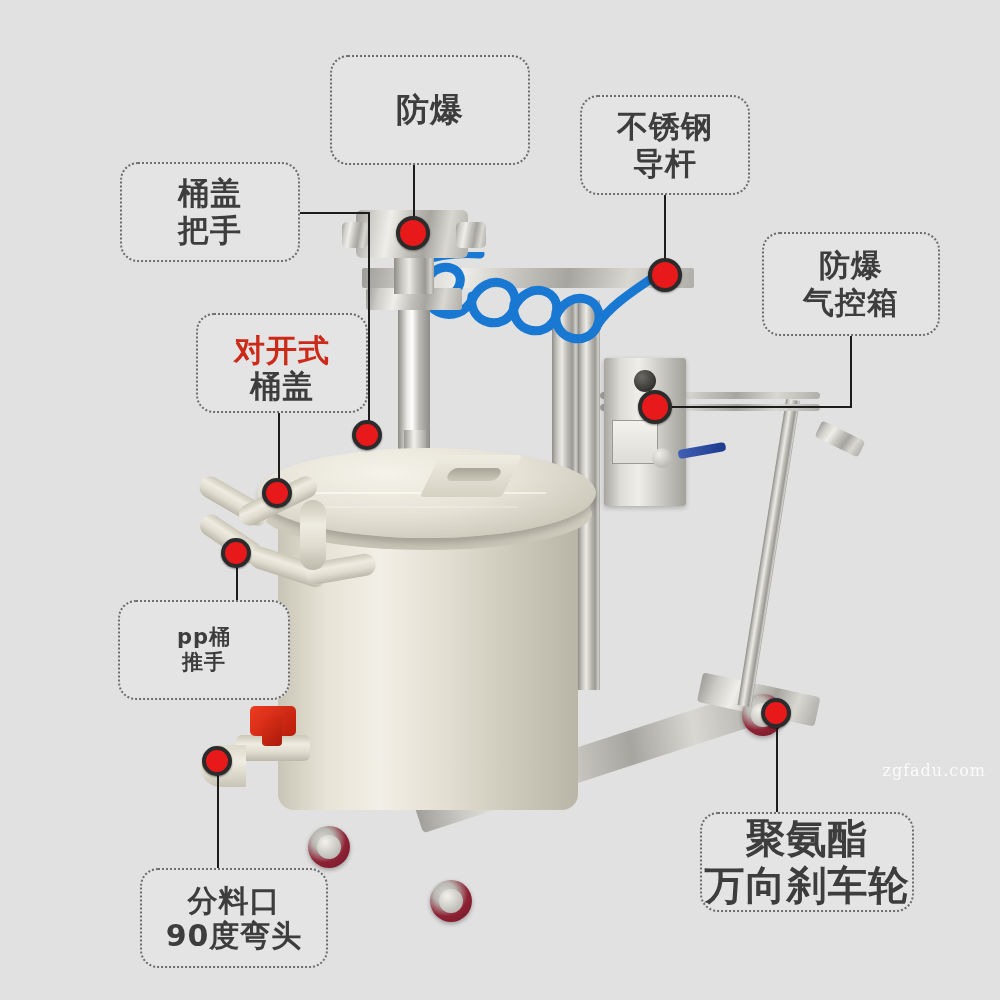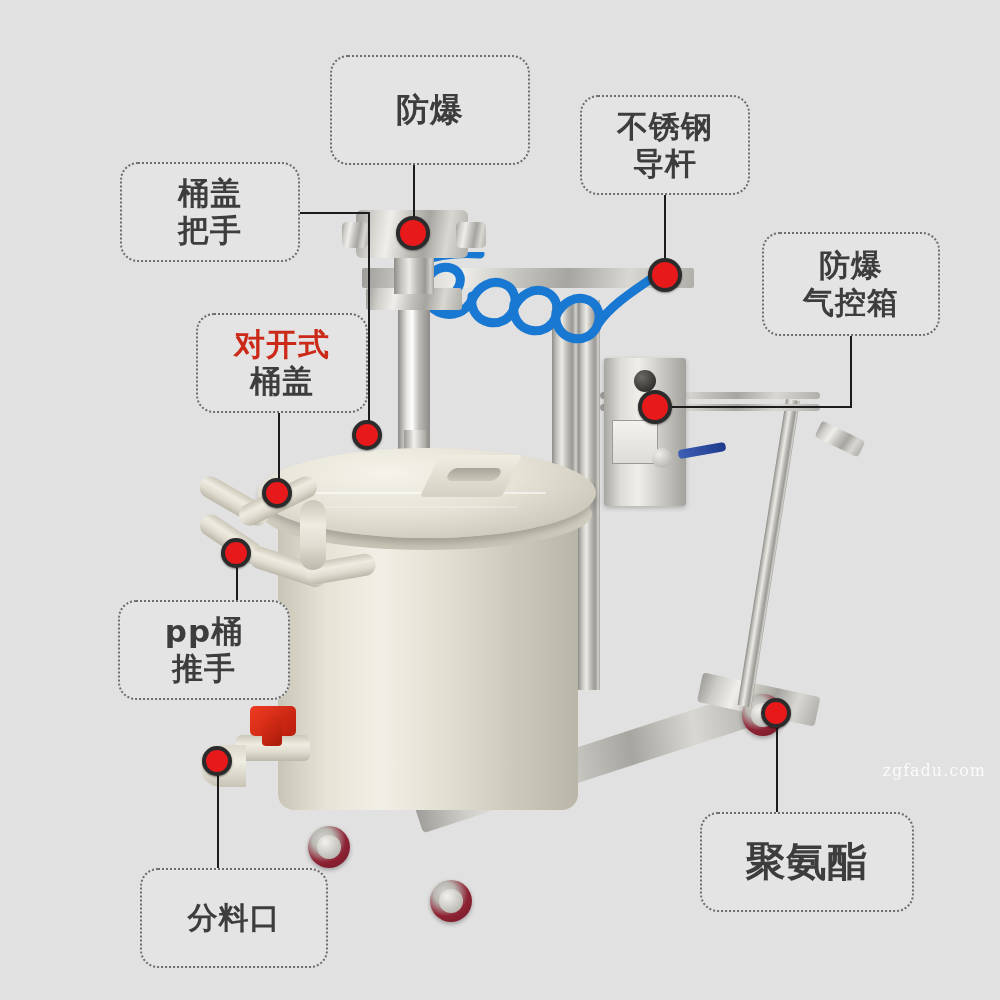--- a/index.html
+++ b/index.html
@@ -337,30 +337,32 @@
         <span class="l2">导杆</span>
       </div>
       <div class="callout" style="left: 762px; top: 232px; width: 178px; height: 104px; font-size: 31px;">
         <span class="l1">防爆</span>
         <span class="l2">气控箱</span>
       </div>
       <div class="callout" style="left: 120px; top: 162px; width: 180px; height: 100px; font-size: 31px;">
         <span class="l1">桶盖</span>
         <span class="l2">把手</span>
       </div>
-      <div class="callout" style="left: 196px; top: 313px; width: 172px; height: 100px; font-size: 31px;">
+      <div class="callout" style="left: 196px; top: 313px; width: 172px; height: 100px; font-size: 31px; justify-content: flex-end;">
         <span class="l1 accent">对开式</span>
         <span class="l2">桶盖</span>
       </div>
-      <div class="callout" style="left: 118px; top: 600px; width: 172px; height: 100px; font-size: 31px;">
+      <div class="callout" style="left: 118px; top: 600px; width: 172px; height: 100px; font-size: 21px;">
         <span class="l1">pp桶</span>
         <span class="l2">推手</span>
       </div>
       <div class="callout" style="left: 140px; top: 868px; width: 188px; height: 100px; font-size: 30px;">
         <span class="l1">分料口</span>
+        <span class="l2">90度弯头</span>
       </div>
       <div class="callout" style="left: 700px; top: 812px; width: 214px; height: 100px; font-size: 40px;">
         <span class="l1">聚氨酯</span>
+        <span class="l2">万向刹车轮</span>
       </div>
     </div>
 
   <div class="watermark">zgfadu.com</div>
 </div>
 
 </body></html>

